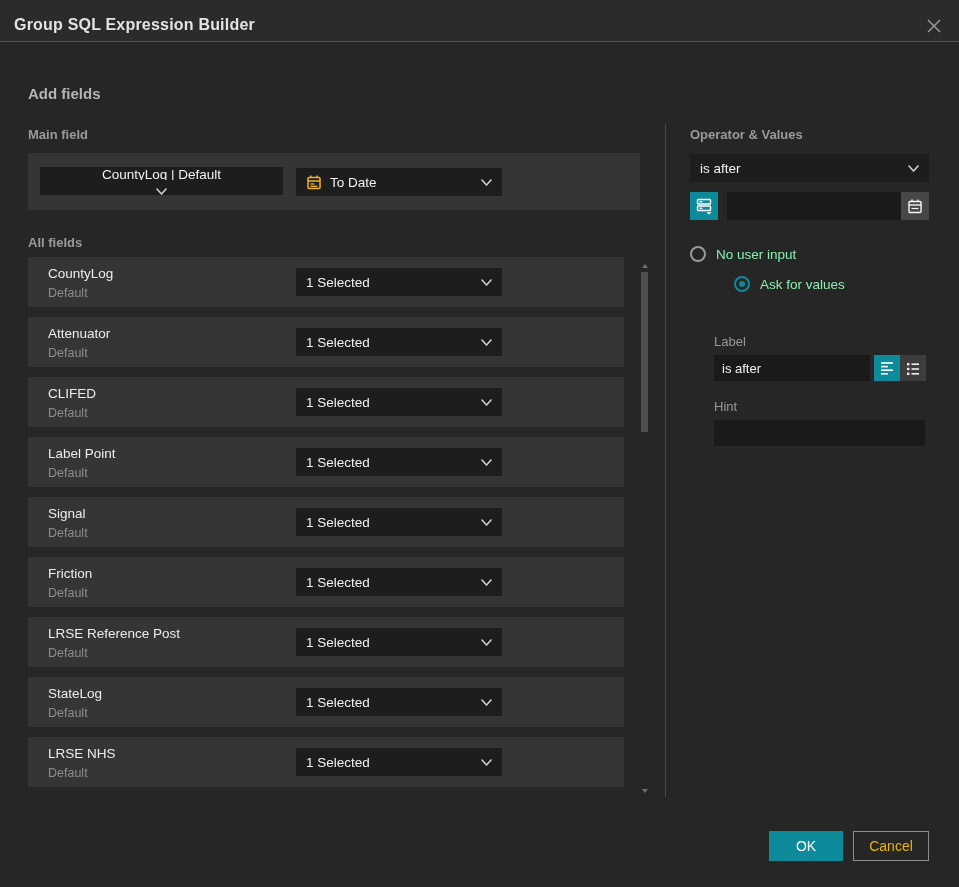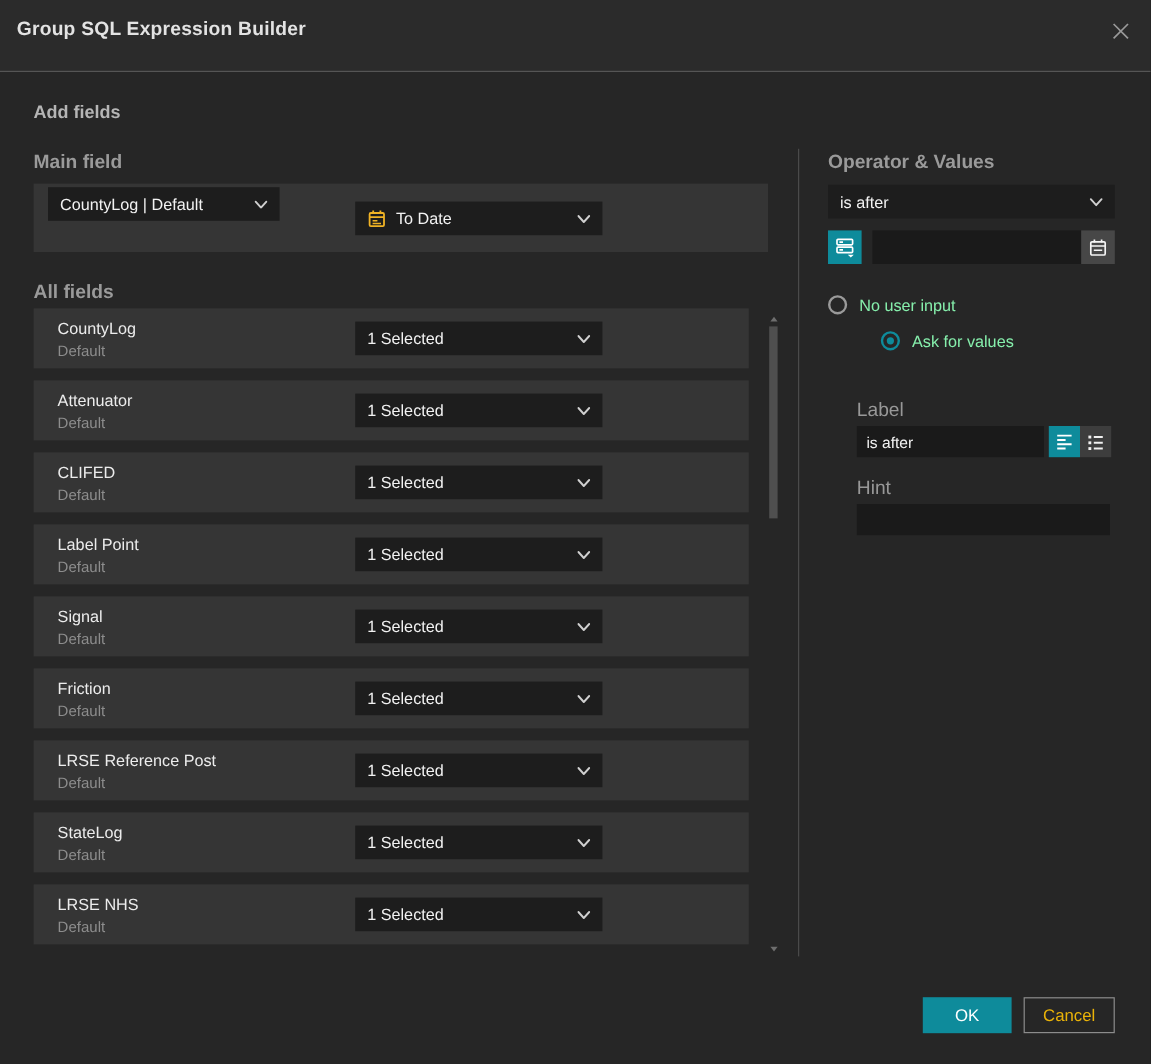--- a/index.html
+++ b/index.html
@@ -1,33 +1,33 @@
 <!DOCTYPE html>
 <html><head>
 <meta charset="utf-8">
 <style>
   html,body{margin:0;padding:0;background:#1a1a1a;}
   *{box-sizing:border-box;font-family:"Liberation Sans","DejaVu Sans",sans-serif;}
   .dialog{position:relative;width:959px;height:887px;background:#262626;overflow:hidden;}
 
   
-  .header{position:absolute;left:0;top:0;width:959px;height:60px;background:#2b2b2b;border-bottom:1px solid #555;}
+  .header{position:absolute;left:0;top:0;width:959px;height:42px;background:#2b2b2b;border-bottom:1px solid #555;}
   .header-title{position:absolute;left:14px;top:16px;font-size:16px;font-weight:700;color:#e3e3e3;letter-spacing:.2px;}
   .close-btn{position:absolute;right:14px;top:15px;width:22px;height:22px;display:flex;align-items:center;justify-content:center;cursor:pointer;}
 
   
   .h-add{position:absolute;left:28px;top:85px;font-size:15px;font-weight:700;color:#b5b5b5;}
-  .sec-label{position:absolute;font-size:16px;font-weight:700;color:#9a9a9a;text-align:right;}
+  .sec-label{position:absolute;font-size:13px;font-weight:700;color:#9a9a9a;text-align:right;}
 
   
   .main-card{position:absolute;left:28px;top:153px;width:612px;height:57px;background:#353535;}
   .dropdown{display:flex;align-items:center;background:#1d1d1d;height:28px;padding:0 10px;gap:8px;cursor:pointer;}
   .dd-label{flex:1;font-size:13.5px;color:#f2f2f2;white-space:nowrap;overflow:hidden;}
   .dd-chevron{flex:none;display:flex;}
-  .dd-main1{position:absolute;left:12px;top:3px;width:193px;}
+  .dd-main1{position:absolute;left:12px;top:14px;width:243px;flex-direction:column;}
   .dd-main2{position:absolute;left:268px;top:15px;width:206px;}
 
   
   .fields-list{position:absolute;left:28px;top:257px;width:596px;}
   .field-row{position:relative;height:50px;background:#353535;margin-bottom:10px;}
   .field-name{position:absolute;left:20px;top:9px;font-size:13.5px;color:#ececec;}
   .field-sub{position:absolute;left:20px;top:29px;font-size:12.5px;color:#8d8d8d;}
   .field-dd{position:absolute;left:268px;top:11px;width:206px;}
 
   

